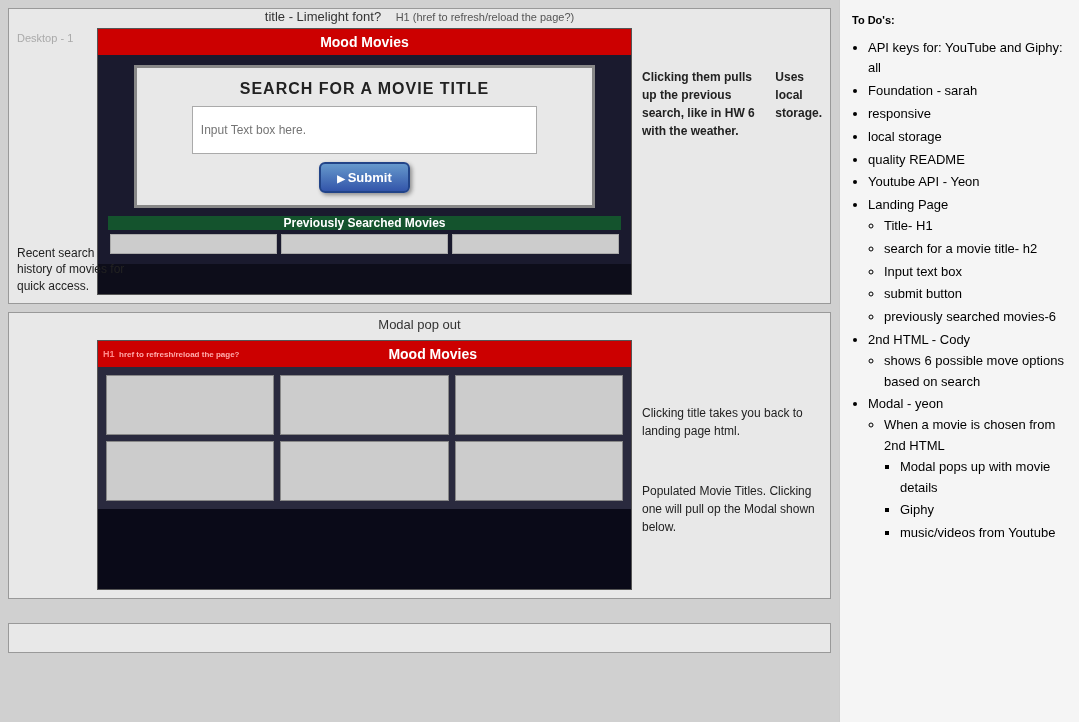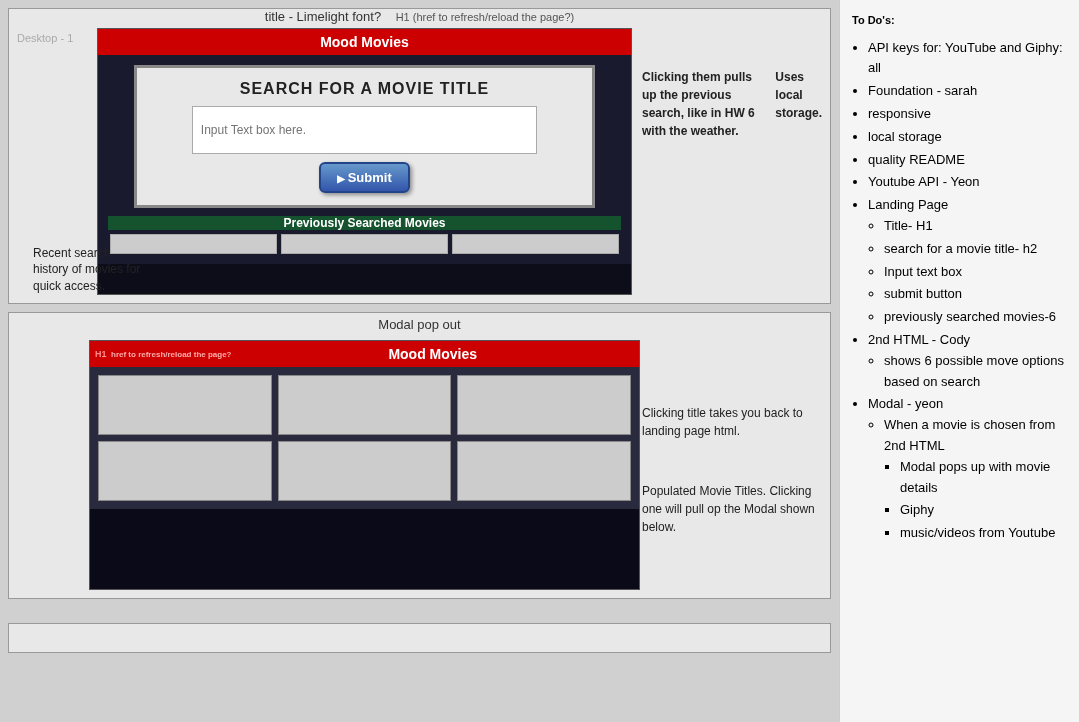--- a/index.html
+++ b/index.html
@@ -249,31 +249,31 @@
       <div style="width:180px; display:flex; gap:8px; padding-top:40px;">
         <div style="font-size:12px; color:#222; line-height:1.5;">
           <strong>Clicking them pulls up the previous search, like in HW 6 with the weather.</strong>
         </div>
         <div style="font-size:12px; color:#222; line-height:1.5;">
           <strong>Uses local storage.</strong>
         </div>
       </div>
     </div>
 
-    <div style="position:absolute; left:24px; bottom:8px; width:110px; font-size:12px; color:#222; line-height:1.4;">
+    <div style="position:absolute; left:8px; bottom:8px; width:110px; font-size:12px; color:#222; line-height:1.4;">
       <span>Recent search history of movies for quick access.</span>
     </div>
   </div>
 
   <div class="section2-box">
     <div style="text-align:center; font-size:13px; padding:4px; color:#333;">
       <span>Modal pop out</span>
     </div>
 
-    <div style="display:flex; padding: 4px 8px 8px 8px; gap:2px;">
+    <div style="display:flex; padding: 4px 8px 8px 8px; gap:10px;">
 
       <div style="width:70px;"></div>
 
       <div class="mockup-frame2" style="flex:1;">
 
         <div class="mockup-header2">
           <span class="h1-small">
             <span>H1</span>
             <span style="font-size:8px; color:#ffaaaa; margin-left:2px;">href to refresh/reload the page?</span>
           </span>

